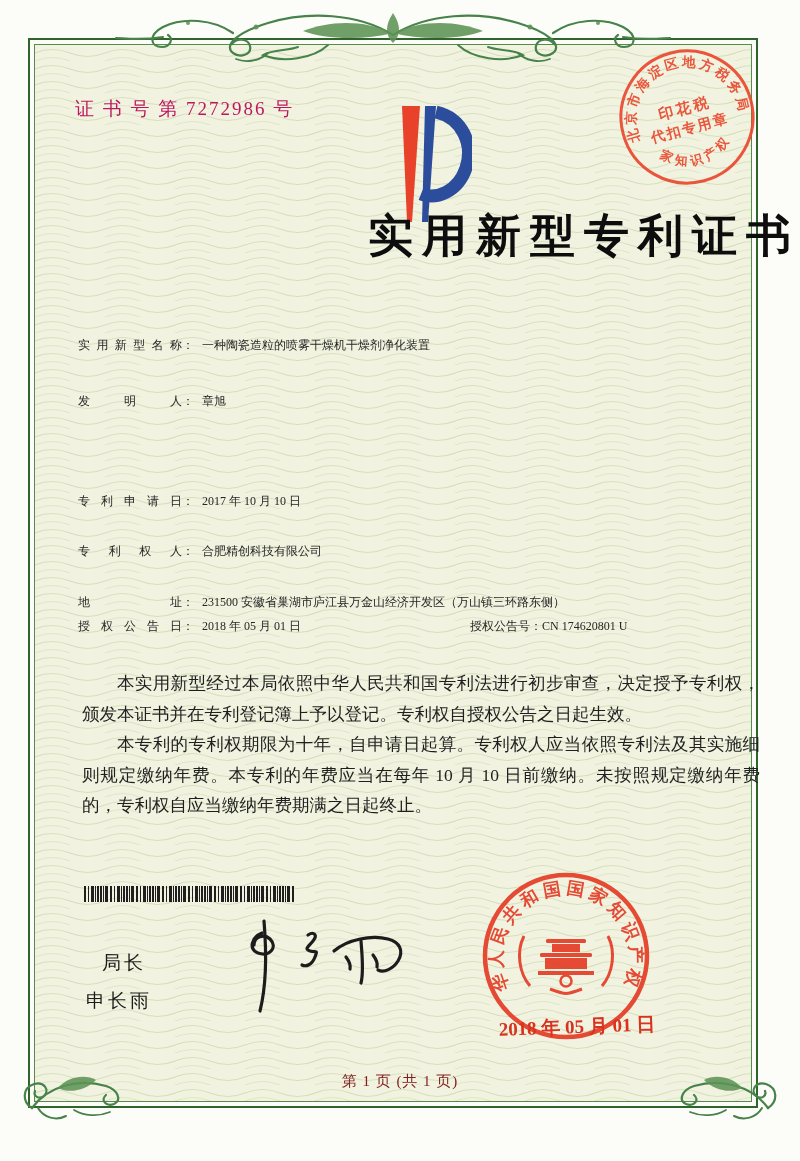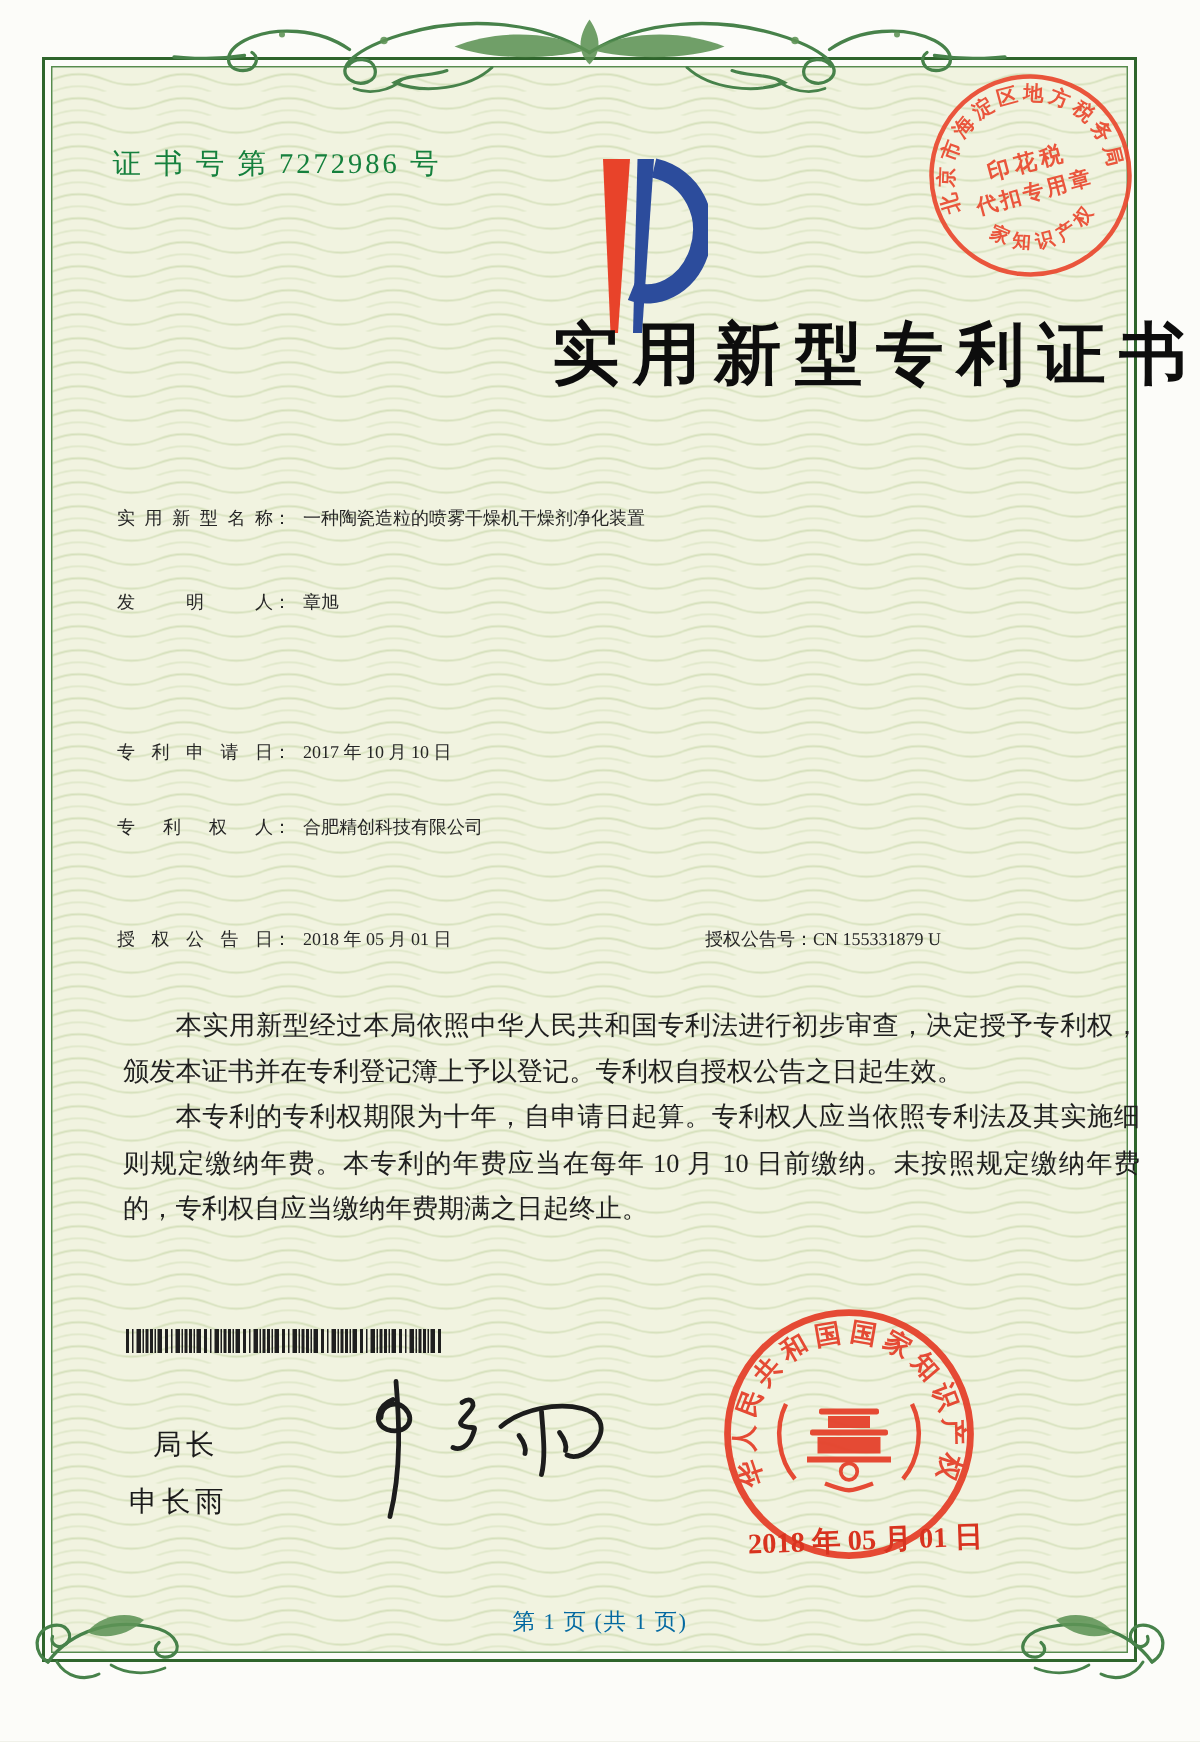--- a/index.html
+++ b/index.html
@@ -6,21 +6,21 @@
   body { background:#e9e9e6; font-family:"Liberation Serif","DejaVu Serif",serif; }
   .page { position:relative; width:800px; height:1161px; background:#fcfcf9; overflow:hidden; margin:0 auto; }
 
   
   .frame-outer { position:absolute; left:28px; top:38px; width:730px; height:1070px; border:2.5px solid #2f652c; }
   .frame-inner { position:absolute; left:34px; top:44px; width:718px; height:1058px; border:1px solid #578b4c; background:#f1f3e0; }
   .waves { position:absolute; left:35px; top:45px; z-index:0; }
 
   .content { position:absolute; inset:0; z-index:2; color:#262626; }
 
-  .cert-no { position:absolute; left:75px; top:96px; font-size:19px; letter-spacing:2px; color:#15803d; }
+  .cert-no { position:absolute; left:75px; top:96px; font-size:19px; letter-spacing:2px; color:#be185d; }
 
   .page-title { position:absolute; left:0; top:206px; width:100%; text-align:right;
                 font-size:45px; font-weight:bold; letter-spacing:9px; color:#0d0d0d; }
 
   .field-row { position:absolute; left:78px; font-size:12px; line-height:30px; white-space:nowrap; }
   .f-label { display:inline-block; width:104px; text-align:justify; text-align-last:justify; }
   .f-colon { margin:0 2px 0 0; }
   .f-value { margin-left:6px; }
   .f-wrap  { display:inline-block; width:502px; vertical-align:top; white-space:normal; }
   .grant-no { position:absolute; left:392px; top:0; white-space:nowrap; }
@@ -37,21 +37,21 @@
   .signature-svg { position:absolute; left:210px; top:915px; z-index:3; }
 
   .tax-stamp { position:absolute; left:612px; top:42px; z-index:3; opacity:.93; }
   .cnipa-seal { position:absolute; left:478px; top:868px; z-index:4; opacity:.95; }
   .seal-date { position:absolute; left:492px; top:1014px; width:170px; text-align:center; z-index:5;
                color:#d8331f; font-size:19px; font-weight:bold; transform:rotate(-2deg); }
 
   .barcode-svg { position:absolute; left:84px; top:886px; z-index:2; }
 
   .page-footer { position:absolute; left:0; top:1072px; width:100%; text-align:center;
-                 font-size:15px; letter-spacing:1px; color:#0369a1; }
+                 font-size:15px; letter-spacing:1px; color:#7f1d1d; }
 
   .logo-svg { position:absolute; left:322px; top:90px; z-index:2; }
   .ornament { position:absolute; z-index:1; }
   .orn-top { left:28px; top:5px; }
   .orn-bl  { left:18px; top:1066px; }
   .orn-br  { right:18px; top:1066px; transform:scaleX(-1); }
 
   .seal-text { font-family:"Liberation Serif","DejaVu Serif",serif; font-weight:bold; }
 </style>
 </head>
@@ -159,24 +159,27 @@
     </div>
     <div class="field-row" style="top:386px;">
       <span class="f-label">发明人</span><span class="f-colon">：</span><span class="f-value">章旭</span>
     </div>
     <div class="field-row" style="top:486px;">
       <span class="f-label">专利申请日</span><span class="f-colon">：</span><span class="f-value">2017 年 10 月 10 日</span>
     </div>
     <div class="field-row" style="top:536px;">
       <span class="f-label">专利权人</span><span class="f-colon">：</span><span class="f-value">合肥精创科技有限公司</span>
     </div>
+    <div class="field-row" style="top:587px;">
+      <span class="f-label">地址</span><span class="f-colon">：</span><span class="f-value f-wrap">231500 安徽省巢湖市庐江县万金山经济开发区（万山镇三环路东侧）</span>
+    </div>
 
     <div class="field-row" style="top:611px; width:678px;">
       <span class="f-label">授权公告日</span><span class="f-colon">：</span><span class="f-value">2018 年 05 月 01 日</span>
-      <span class="grant-no"><span>授权公告号</span><span>：</span><span>CN 155331879 U</span></span>
+      <span class="grant-no"><span>授权公告号</span><span>：</span><span>CN 174620801 U</span></span>
     </div>
 
     <div class="paragraphs">
       <p>本实用新型经过本局依照中华人民共和国专利法进行初步审查，决定授予专利权，颁发本证书并在专利登记簿上予以登记。专利权自授权公告之日起生效。</p>
       <p>本专利的专利权期限为十年，自申请日起算。专利权人应当依照专利法及其实施细则规定缴纳年费。本专利的年费应当在每年 10 月 10 日前缴纳。未按照规定缴纳年费的，专利权自应当缴纳年费期满之日起终止。</p>
     </div>
 
     <svg class="barcode-svg" width="214" height="17">
         <rect x="0" y="0" width="2" height="16" fill="#1f1f1f"></rect>
         <rect x="4" y="0" width="1" height="16" fill="#1f1f1f"></rect>

